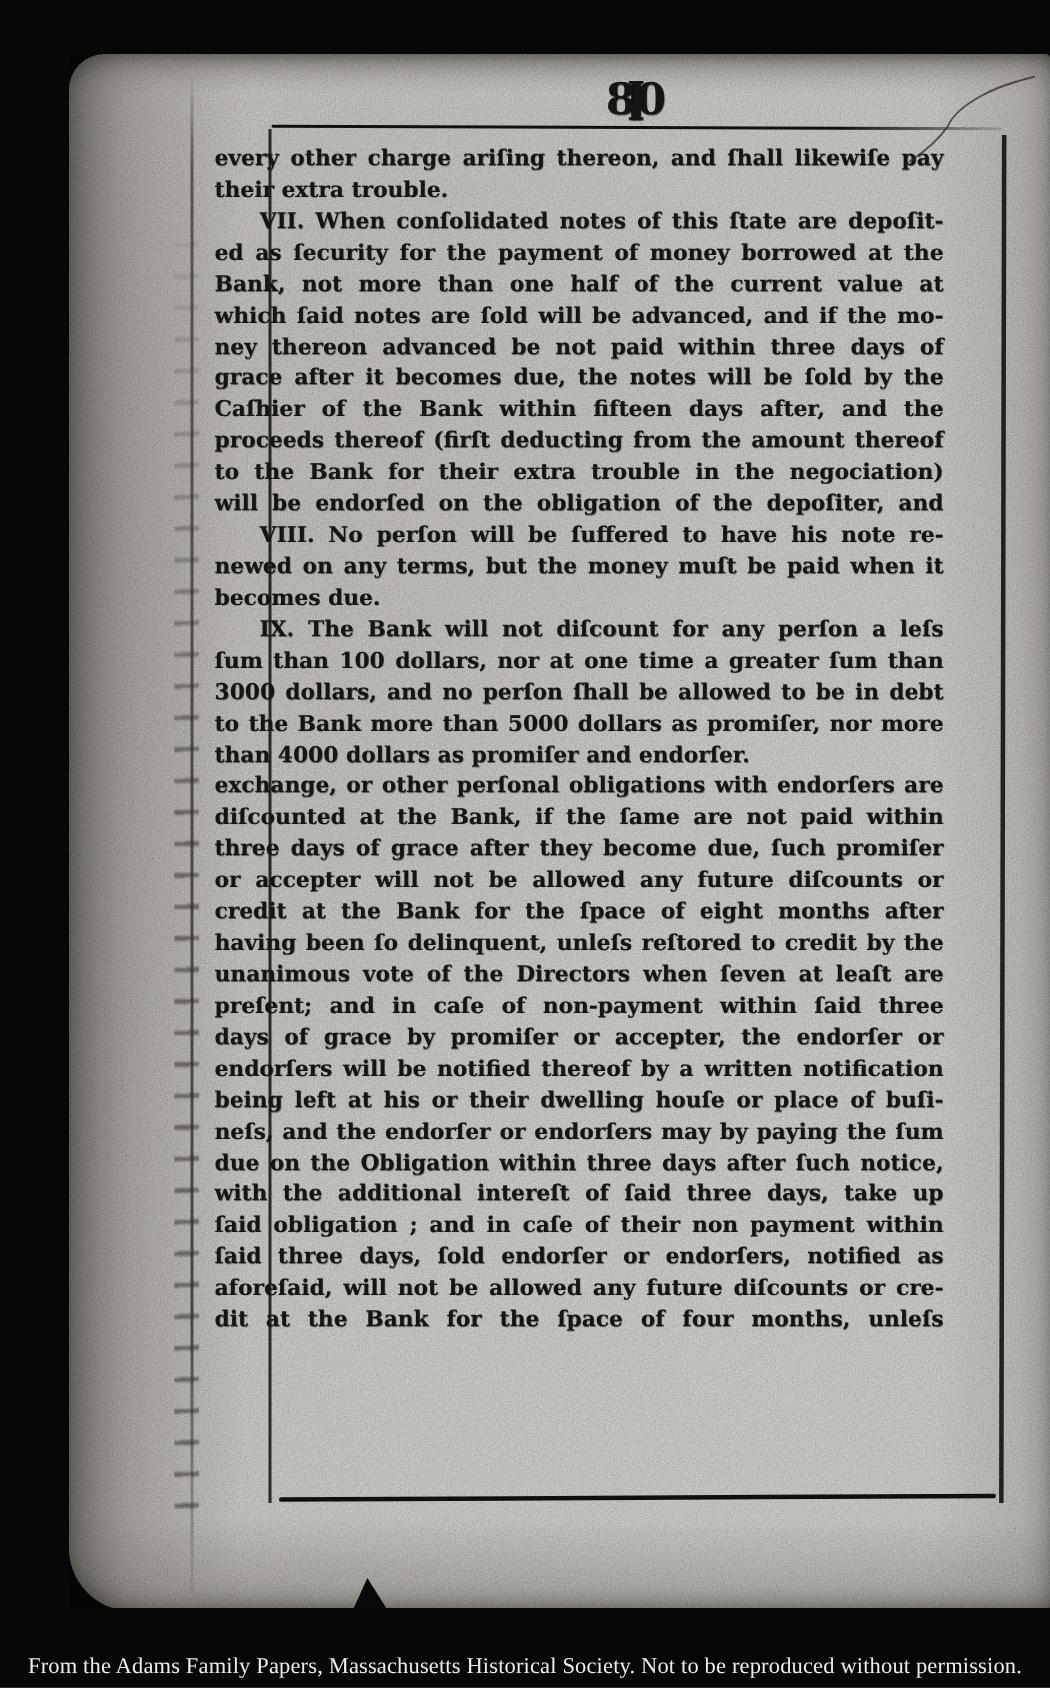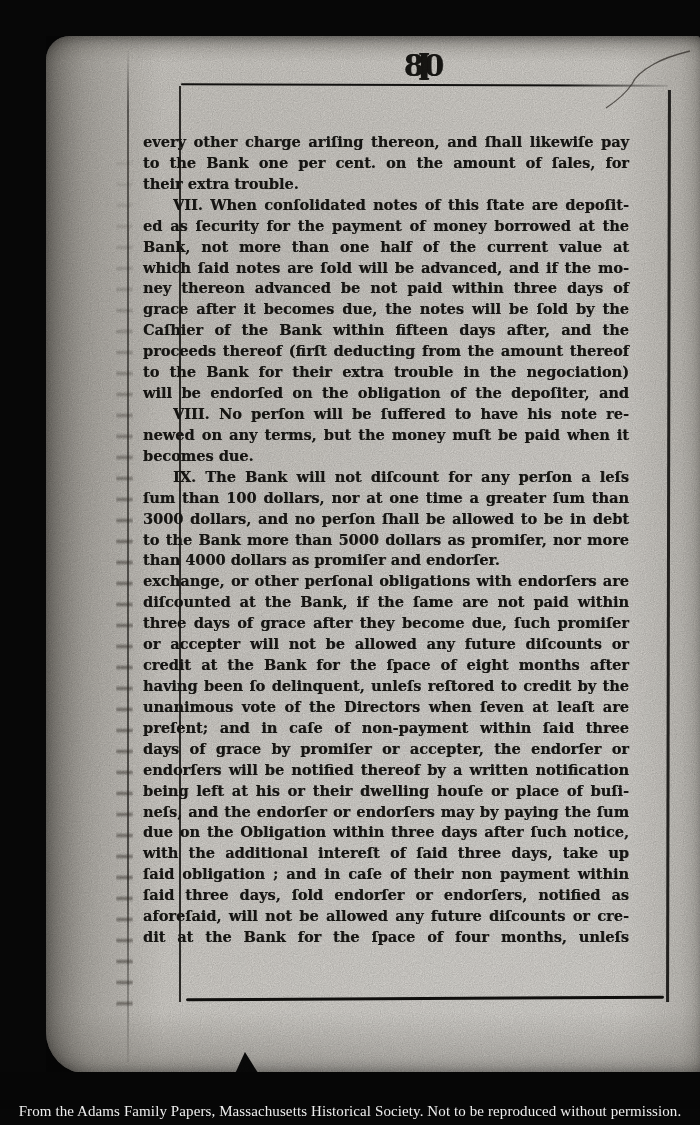--- a/index.html
+++ b/index.html
@@ -86,21 +86,20 @@
     left:186px;
     background:#141311;transform:rotate(-0.3deg);border-radius:2px;
   }
 
   
   .body-text{
     left:143px;top:96px;width:486px;height:902px;z-index:4;
     color:var(--ink);
     font-size:14.5px;font-weight:bold;
     text-shadow:0.35px 0.35px 0.5px rgba(28,26,22,0.55);
-    margin-top:36px;
   }
   .tline{
     position:relative;display:block;height:20.93px;line-height:20.9px;
     text-align:justify;text-align-last:justify;overflow:visible;white-space:normal;
   }
   .tline.indent{padding-left:30px;}
   .tline.end{text-align-last:left;}
 
   .crease{left:598px;top:44px;width:100px;height:72px;z-index:4;}
   .notch{
@@ -138,21 +137,20 @@
     <span>[</span>
     <span>80</span>
     <span>]</span>
   </div>
   <div class="rule-top"></div>
   <div class="border-left"></div>
   <div class="border-right"></div>
 
   <div class="body-text" id="body-text">
       <div class="tline">every other charge ariſing thereon, and ſhall likewiſe pay</div>
-      <div class="tline">to the Bank one per cent. on the amount of ſales, for</div>
       <div class="tline end">their extra trouble.</div>
       <div class="tline indent">VII. When conſolidated notes of this ſtate are depoſit-</div>
       <div class="tline">ed as ſecurity for the payment of money borrowed at the</div>
       <div class="tline">Bank, not more than one half of the current value at</div>
       <div class="tline">which ſaid notes are ſold will be advanced, and if the mo-</div>
       <div class="tline">ney thereon advanced be not paid within three days of</div>
       <div class="tline">grace after it becomes due, the notes will be ſold by the</div>
       <div class="tline">Caſhier of the Bank within fifteen days after, and the</div>
       <div class="tline">proceeds thereof (firſt deducting from the amount thereof</div>
       <div class="tline">to the Bank for their extra trouble in the negociation)</div>

